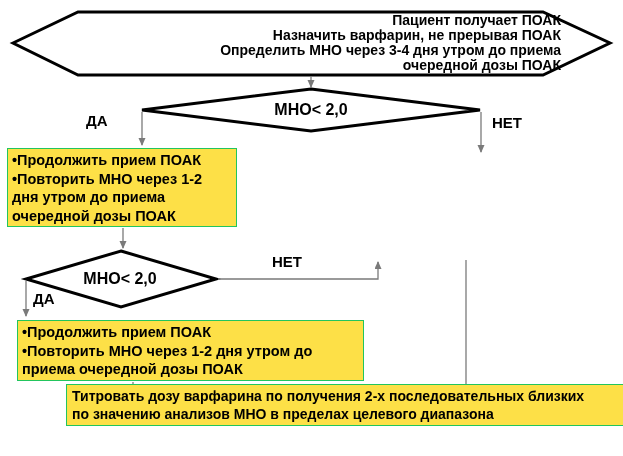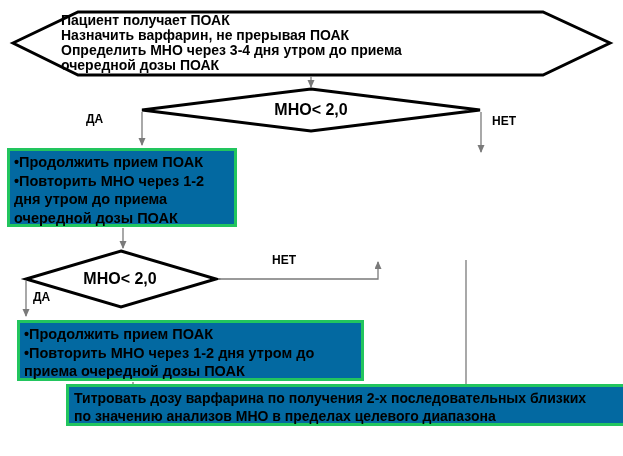--- a/index.html
+++ b/index.html
@@ -25,21 +25,21 @@
   .txt {
     position: absolute;
     color: #000000;
     font-weight: bold;
     white-space: pre-line;
   }
   .hex-text {
     left: 61px;
     top: 13px;
     width: 500px;
-    text-align: left;
+    text-align: right;
     font-size: 14px;
     line-height: 15px;
   }
   .d1-label {
     left: 241px;
     top: 101px;
     width: 140px;
     text-align: center;
     font-size: 16px;
   }
@@ -47,31 +47,31 @@
     left: 45px;
     top: 270px;
     width: 150px;
     text-align: center;
     font-size: 16px;
   }
   .edge-label {
     position: absolute;
     color: #000000;
     font-weight: bold;
-    font-size: 12px;
+    font-size: 15px;
   }
   .lbl-yes1 { left: 86px;  top: 112px; }
   .lbl-no1  { left: 492px; top: 114px; }
   .lbl-yes2 { left: 33px;  top: 290px; }
   .lbl-no2  { left: 272px; top: 253px; }
   .box {
     position: absolute;
     box-sizing: border-box;
-    border: 3px solid #22c55e;
-    background: #0369a1;
+    border: 1px solid #22c55e;
+    background: #fde047;
   }
   .box .box-text {
     color: #000000;
     font-weight: bold;
     white-space: pre-line;
     font-size: 14.5px;
     line-height: 18.5px;
     padding: 2px 4px;
   }
   .box-left   { left: 7px;   top: 148px; width: 230px; height: 79px;  }

